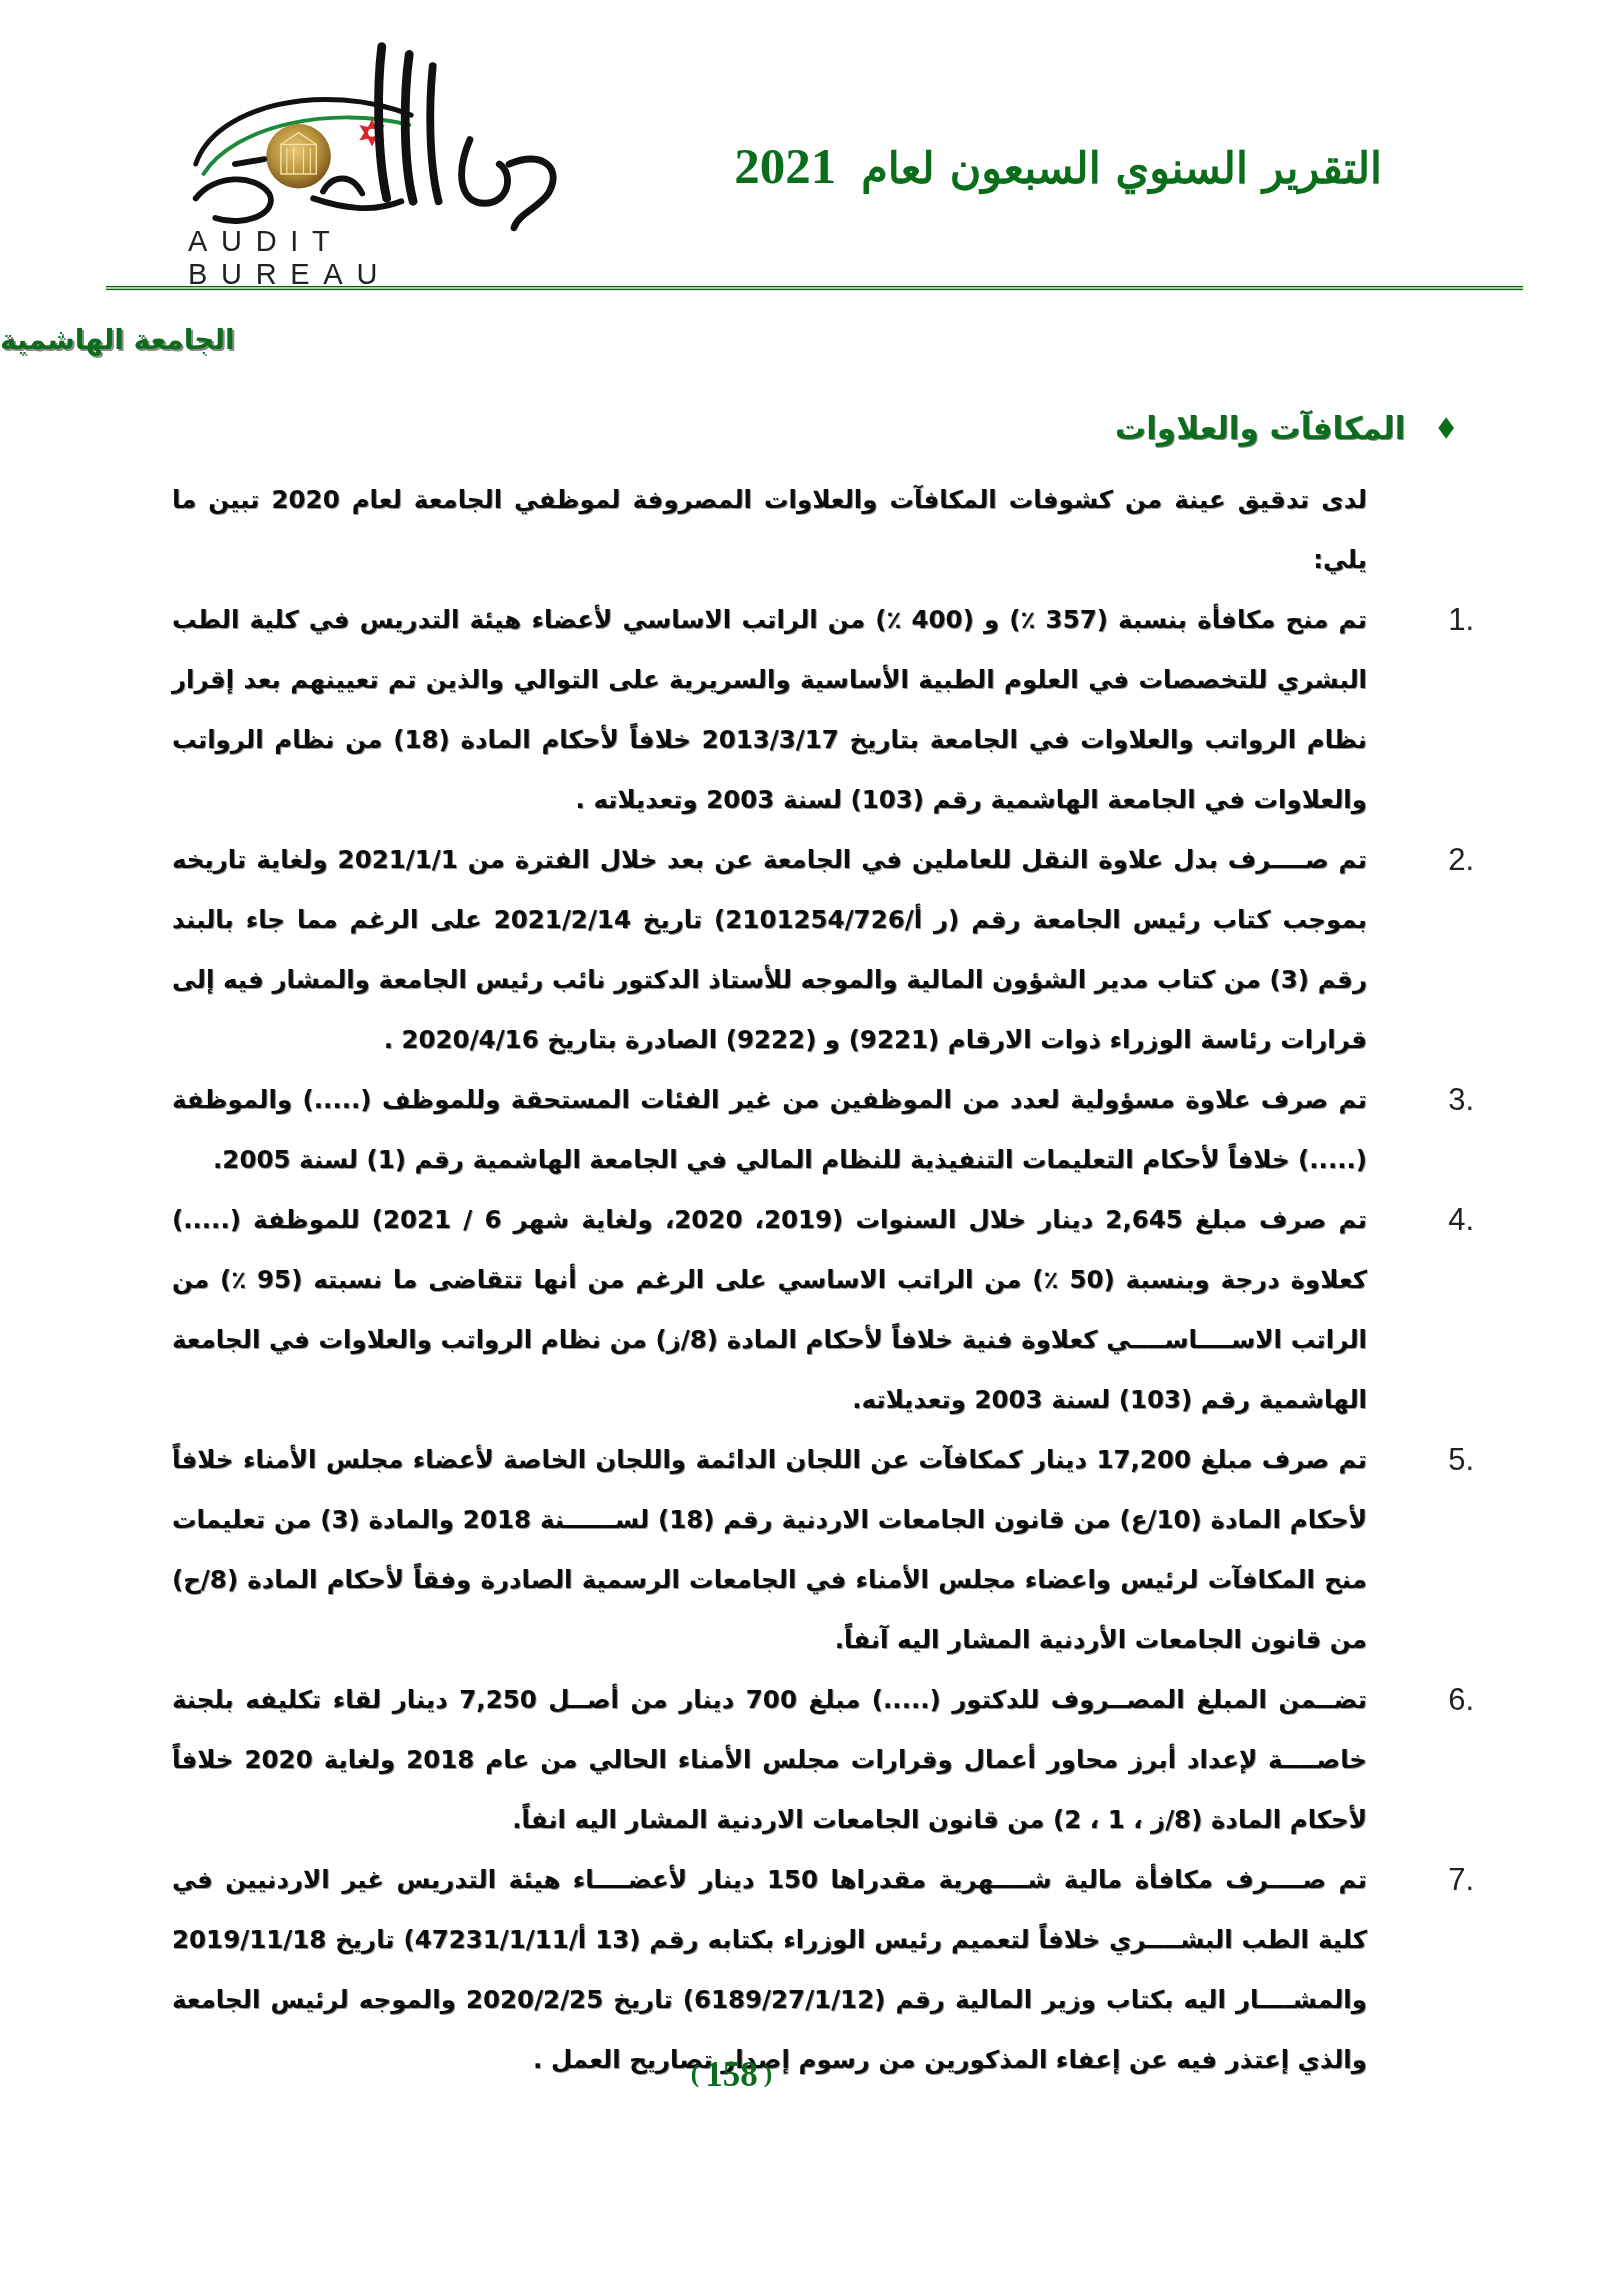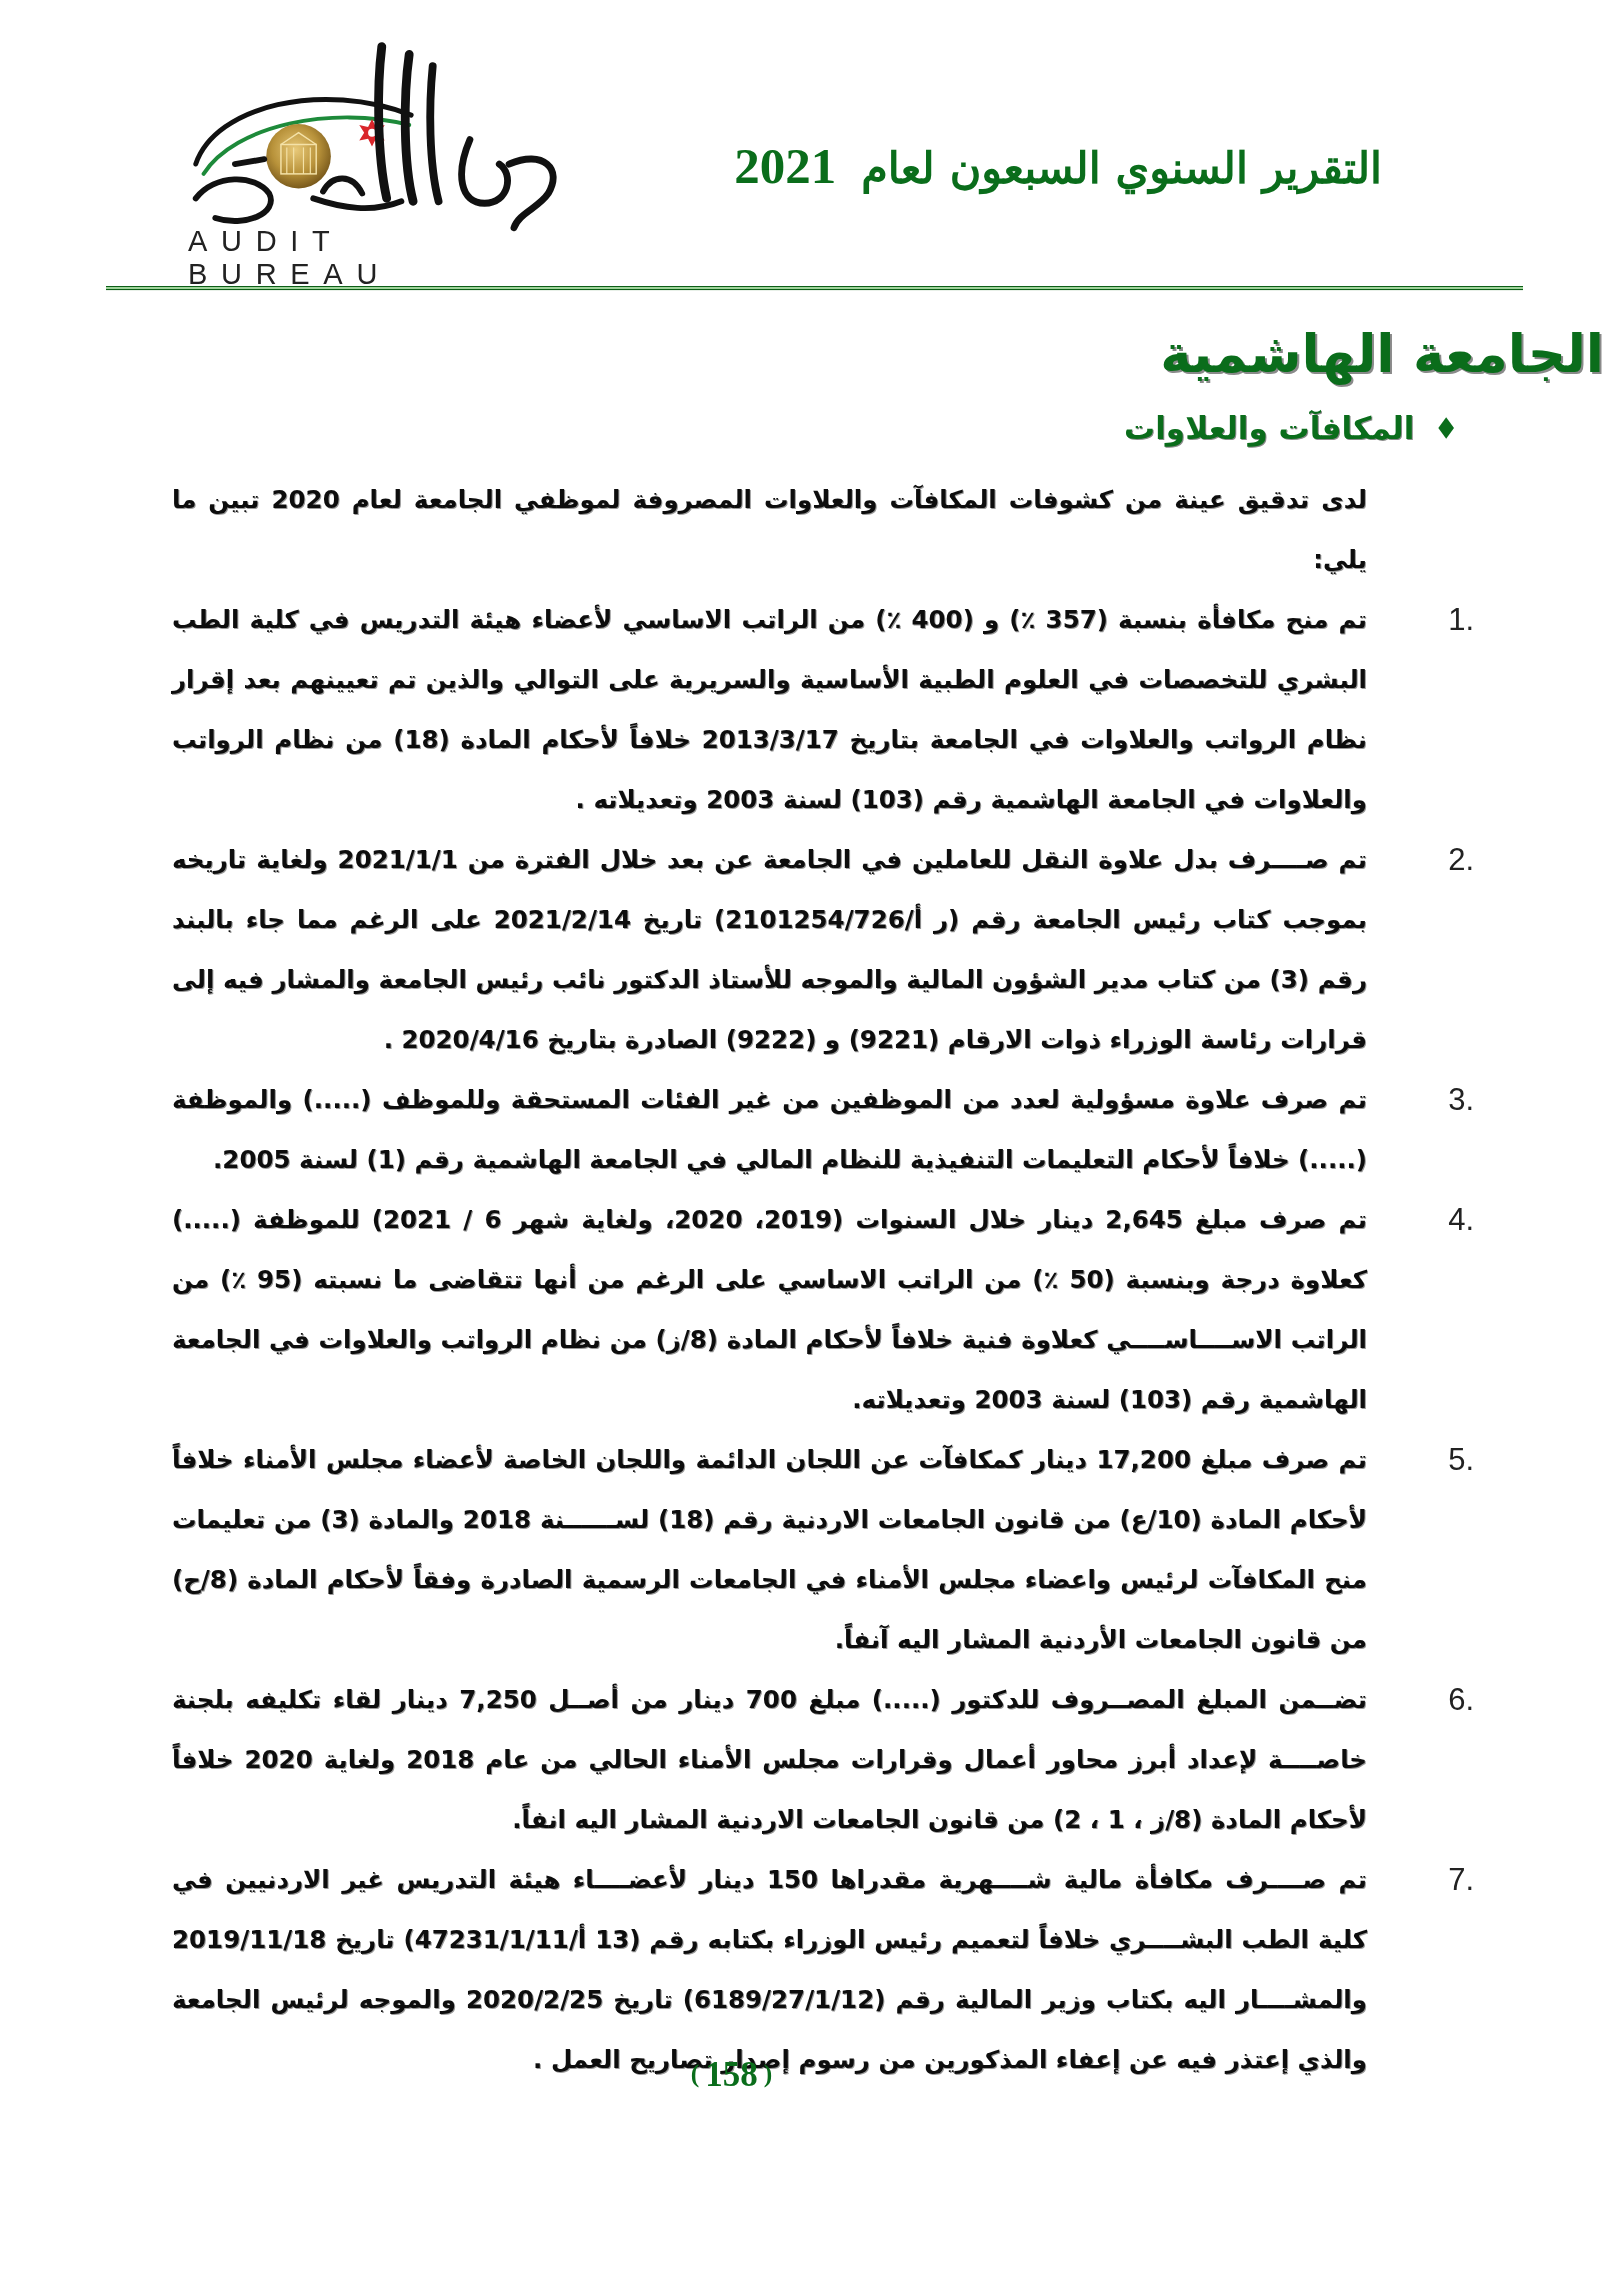--- a/index.html
+++ b/index.html
@@ -68,38 +68,38 @@
       height: 4.9px;
       background: linear-gradient(#0c5e16 0, #0c5e16 1px, #9fd39a 1px, #9fd39a 2.9px, #0c5e16 2.9px, #0c5e16 3.9px, #e8f0e8 3.9px);
     }
 
     
     .section-title {
       position: absolute;
       left: 0;
       width: 1604px;
       top: 323px;
-      text-align: right;
+      text-align: left;
       direction: rtl;
       font-family: "DejaVu Sans", sans-serif;
       font-weight: bold;
-      font-size: 53px;
+      font-size: 28px;
       color: #0a6d1b;
       text-shadow: 2px 2px 0 #8a8a8a;
     }
 
     
     .subheading {
       position: absolute;
       right: 167px;
       top: 410px;
       direction: rtl;
       display: flex;
       align-items: center;
-      gap: 24px;
+      gap: 33px;
       font-weight: bold;
       font-size: 31px;
       color: #0a6d1b;
       text-shadow: 1px 1px 0 #8a8a8a;
     }
     .diamond {
       width: 15.7px; height: 21.6px;
       background: #0a6d1b;
       clip-path: polygon(50% 0, 100% 50%, 50% 100%, 0 50%);
       text-shadow: none;

